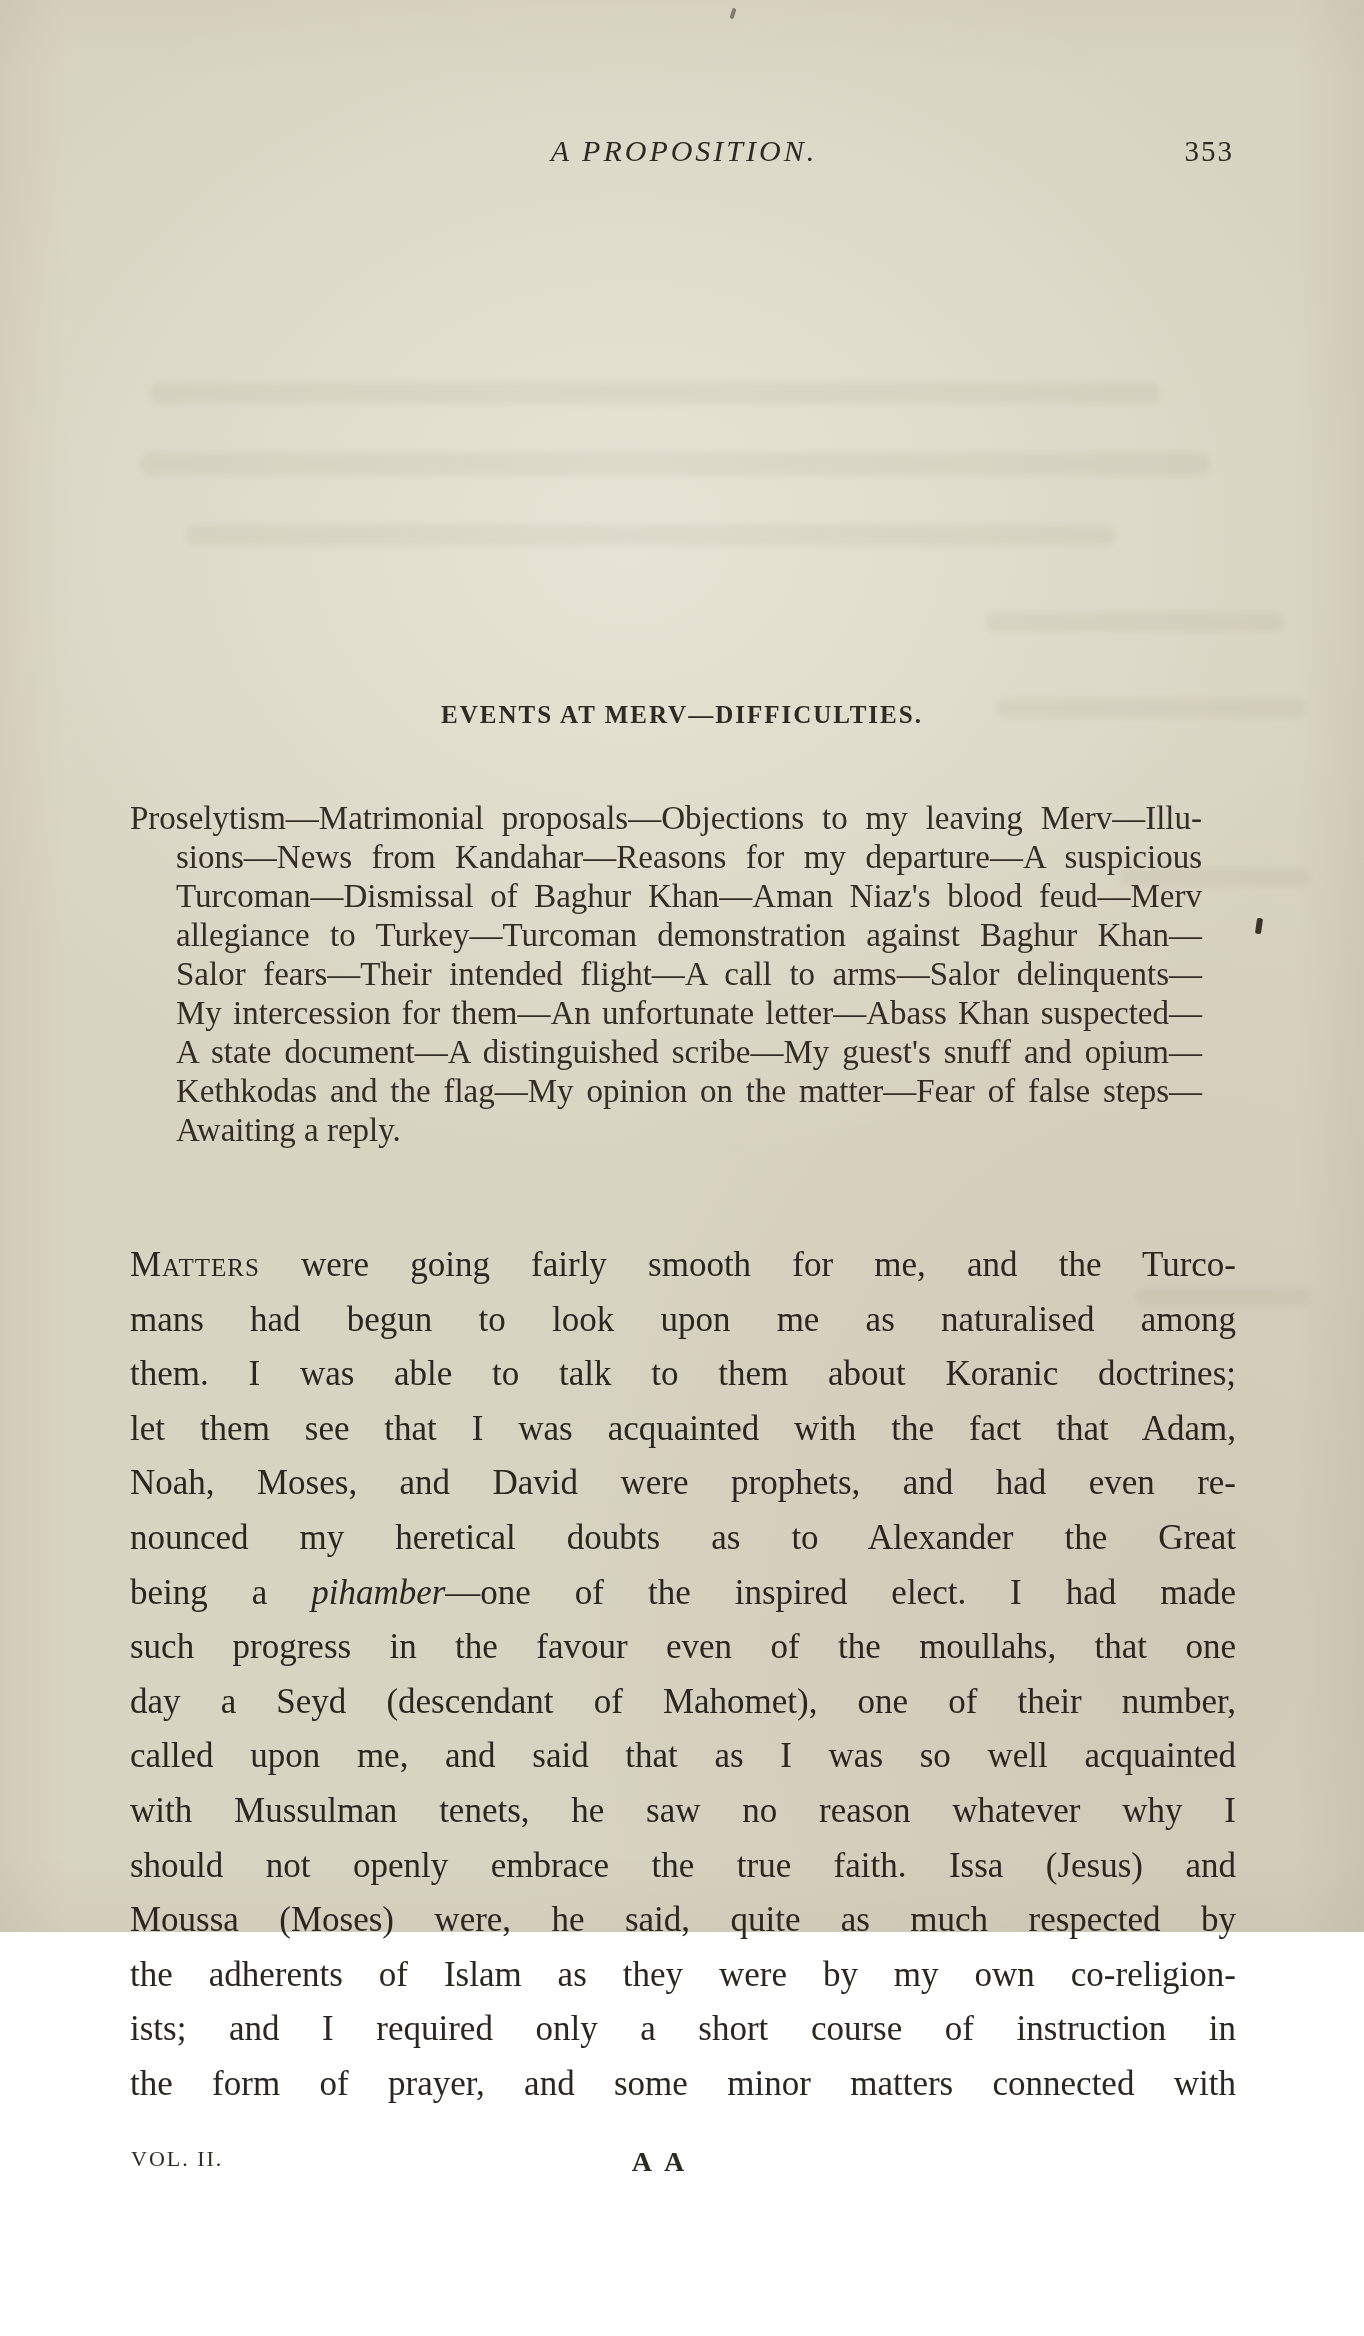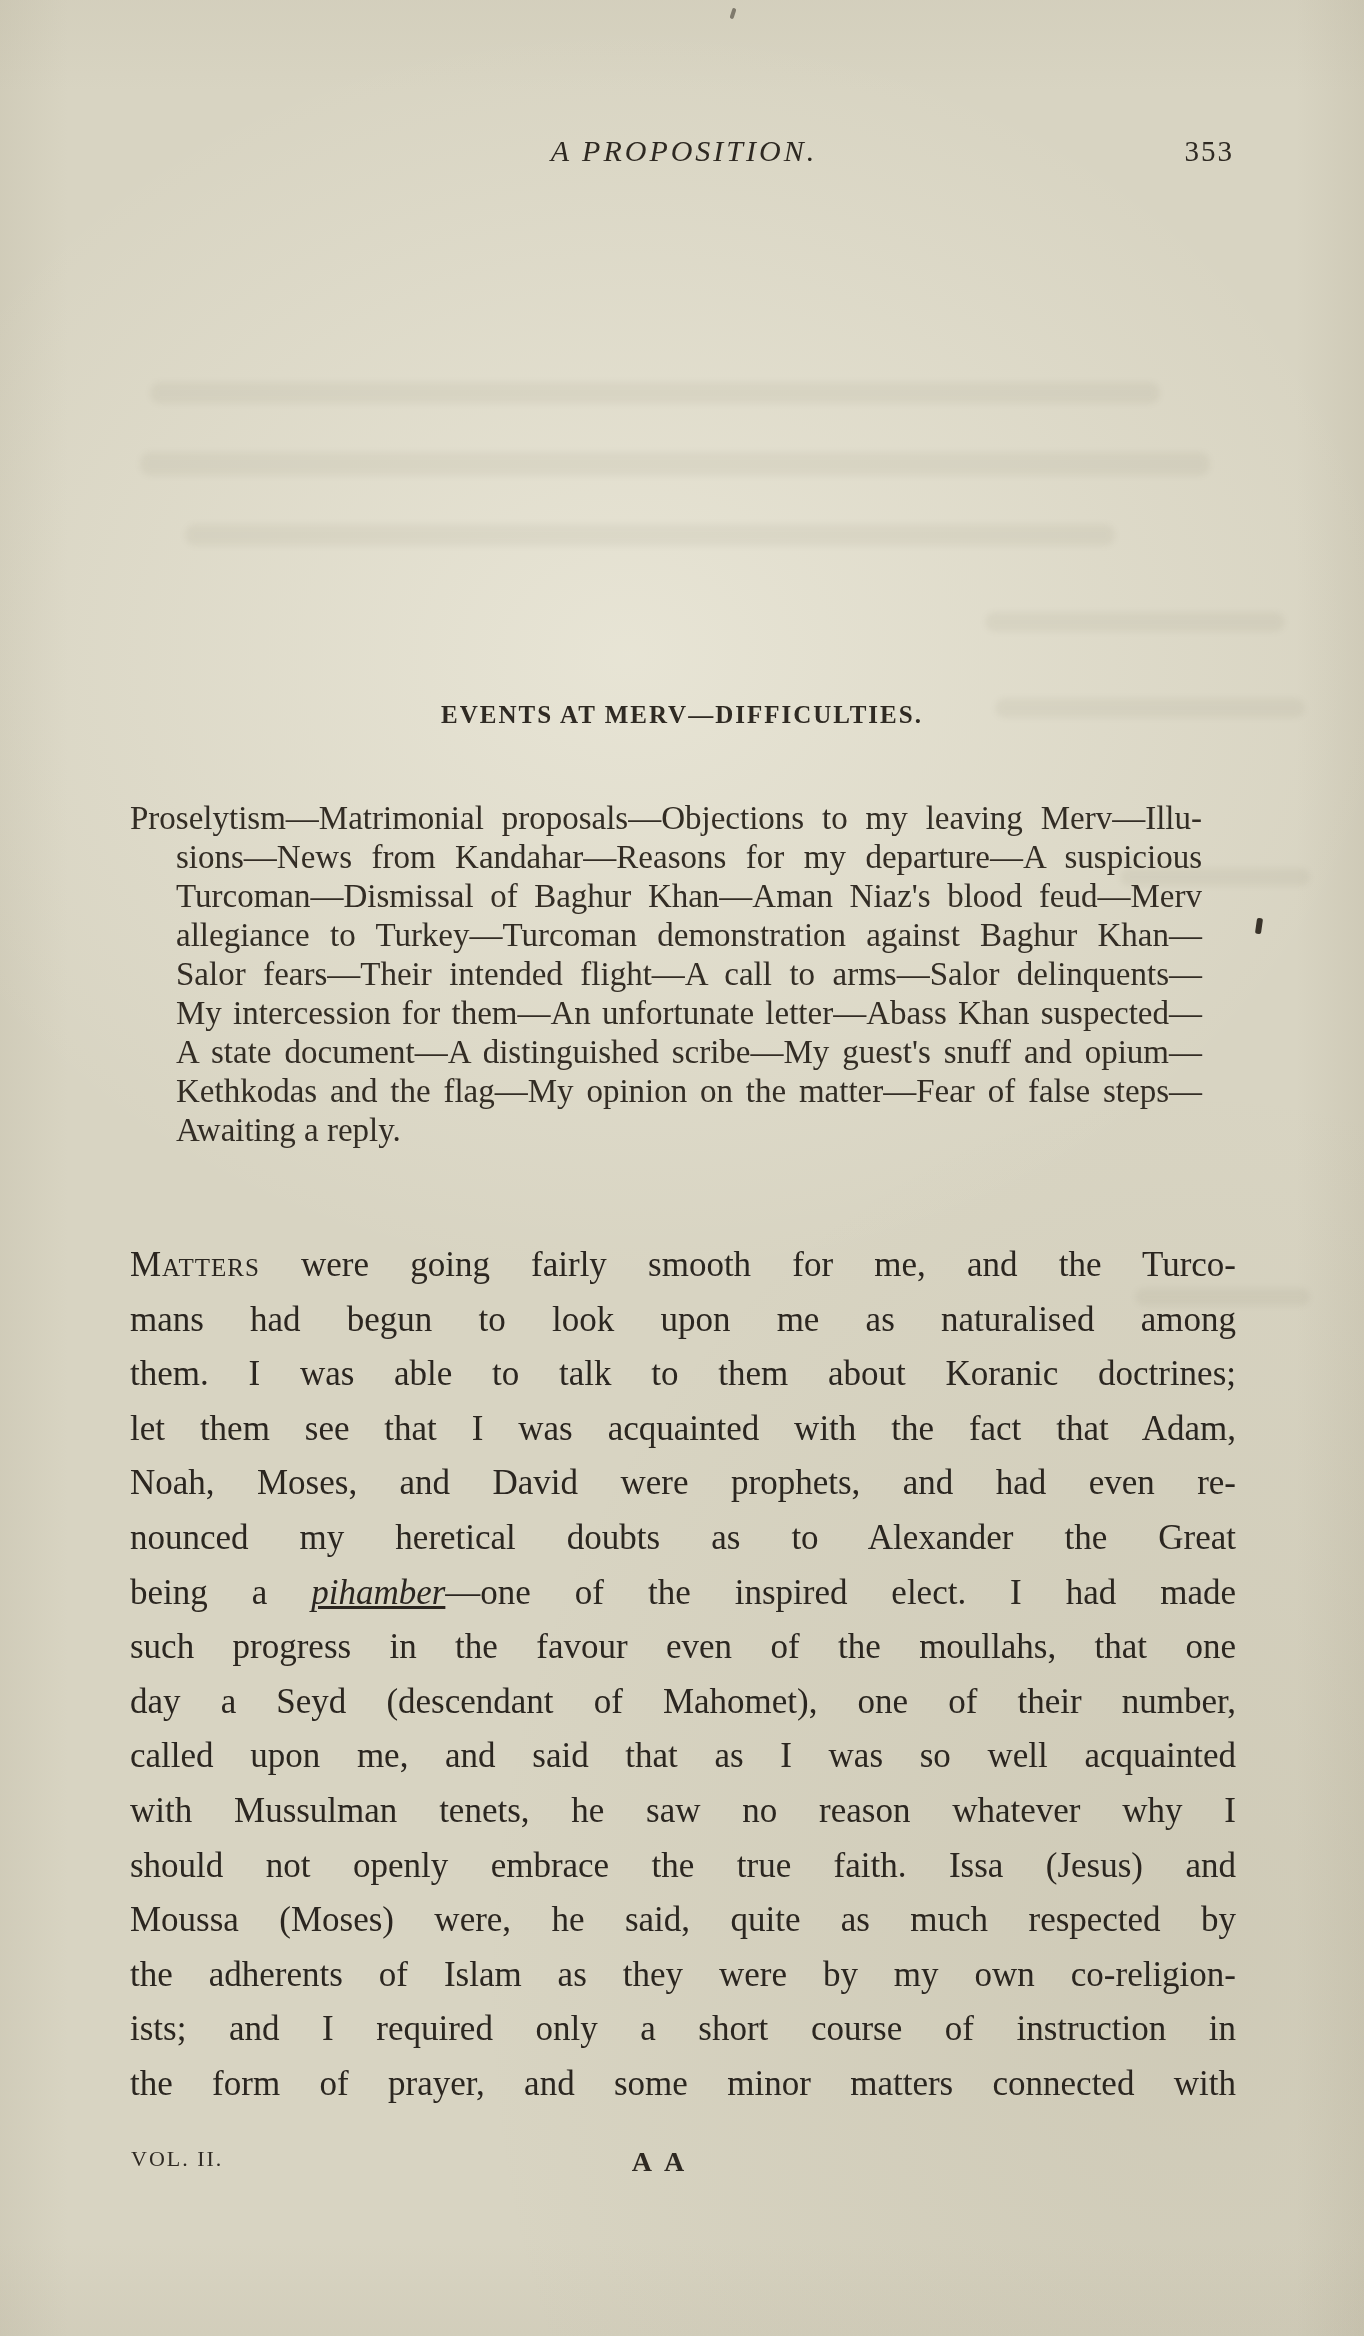--- a/index.html
+++ b/index.html
@@ -1,21 +1,21 @@
 <!DOCTYPE html>
 <html><head>
 <meta charset="utf-8">
 <style>
   * { margin: 0; padding: 0; box-sizing: border-box; }
   html, body { width: 1364px; height: 2336px; overflow: hidden; }
   body { font-family: "Liberation Serif", serif; }
 
   .sheet {
     position: relative;
-    width: 1364px; height: 2336px;
+    width: 1364px; height: 1932px;
     background-color: #d8d4c2;
     background-image:
       radial-gradient(1100px 900px at 46% 28%, rgba(250,248,236,0.45), rgba(250,248,236,0) 70%),
       radial-gradient(1200px 1500px at 88% 85%, rgba(150,142,115,0.14), rgba(150,142,115,0) 60%),
       linear-gradient(90deg, rgba(140,130,105,0.10), rgba(140,130,105,0) 5%, rgba(140,130,105,0) 95%, rgba(140,130,105,0.12)),
       linear-gradient(180deg, rgba(140,130,105,0.06), rgba(140,130,105,0) 4%, rgba(140,130,105,0) 96%, rgba(140,130,105,0.08));
     color: #2d2821;
   }
 
   
@@ -46,21 +46,21 @@
   .synopsis .tline:last-child { text-align-last: left; }
 
   
   .bodytext {
     position: absolute; top: 1238px; left: 130px; width: 1106px;
     font-size: 35px; line-height: 54.6px; color: #2b2620;
   }
   .bodytext .tline { text-align: justify; text-align-last: justify; }
 
   .sc { font-variant: small-caps; letter-spacing: 1px; }
-  .i  { font-style: italic; text-decoration: underline; }
+  .i  { font-style: italic; }
 
   
   .footer-vol { position: absolute; top: 2146px; left: 131px; font-size: 22px; letter-spacing: 2px; color: #2e2922; }
   .footer-sig { position: absolute; top: 2146px; left: 560px; width: 200px; text-align: center;
                 font-size: 28px; letter-spacing: 4px; font-weight: bold; color: #2e2922; }
 
   
   .speck { position: absolute; background: #39332a; border-radius: 2px; }
   .speck.s1 { left: 1256px; top: 918px; width: 6px; height: 16px; transform: rotate(8deg); }
   .speck.s2 { left: 731px; top: 8px; width: 4px; height: 11px; transform: rotate(18deg); opacity: .55; }

